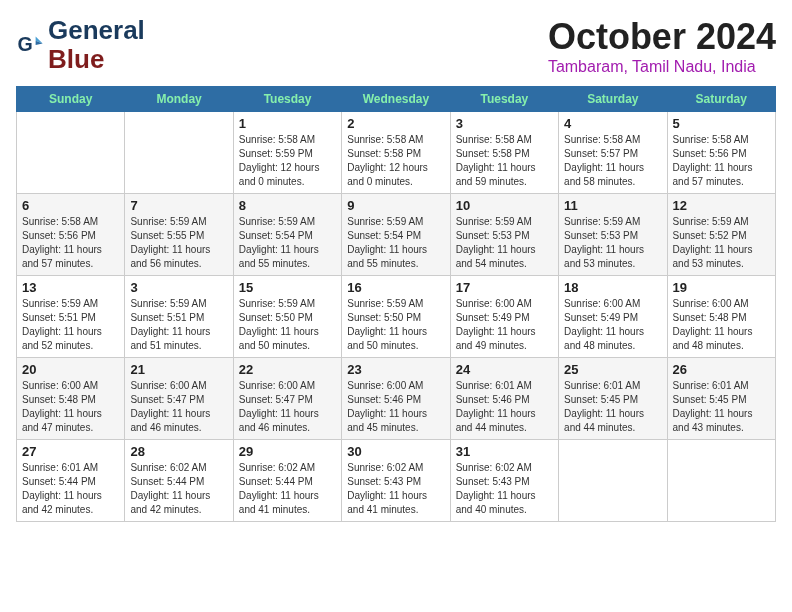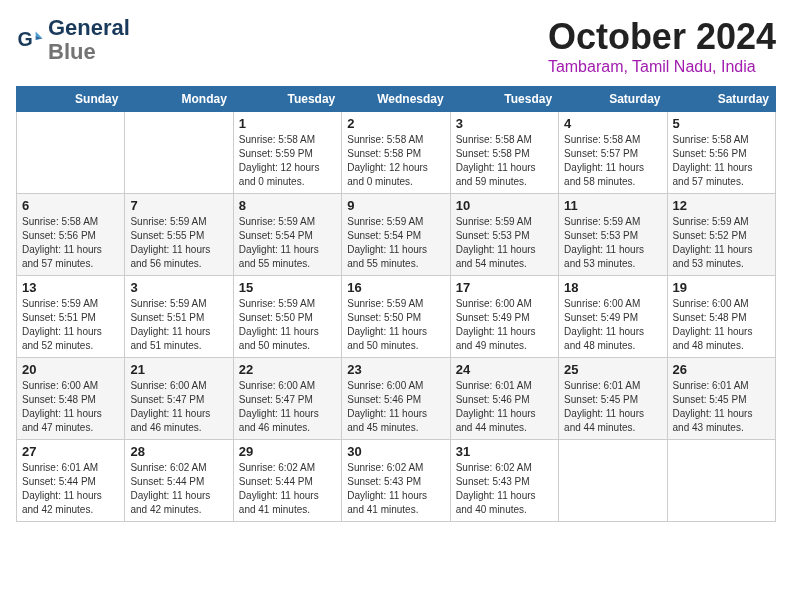--- a/index.html
+++ b/index.html
@@ -14,27 +14,27 @@
       display: flex;
       justify-content: space-between;
       align-items: flex-start;
       margin-bottom: 10px;
     }
     .logo {
       display: flex;
       align-items: center;
     }
     .logo-text {
-      font-size: 22px;
+      font-size: 26px;
       font-weight: bold;
       color: #1a3a5c;
       line-height: 1.1;
     }
     .logo-text span {
-      color: #737373;
+      color: #7f1d1d;
     }
     .logo-icon {
       width: 28px;
       height: 28px;
       margin-right: 4px;
     }
     .title-area {
       text-align: left;
     }
     .month-title {
@@ -46,22 +46,22 @@
       font-size: 16px;
       color: #a21caf;
     }
     .calendar-table {
       width: 100%;
       border-collapse: collapse;
       font-size: 11px;
     }
     .calendar-table th {
       background-color: #2e6da4;
-      color: #ffffff;
-      text-align: right;
+      color: #86efac;
+      text-align: center;
       padding: 5px 6px;
       font-size: 12px;
       font-weight: bold;
       border: 1px solid #2e6da4;
     }
     .calendar-table td {
       border: 1px solid #ccc;
       vertical-align: top;
       padding: 4px 5px;
       width: 108px;

